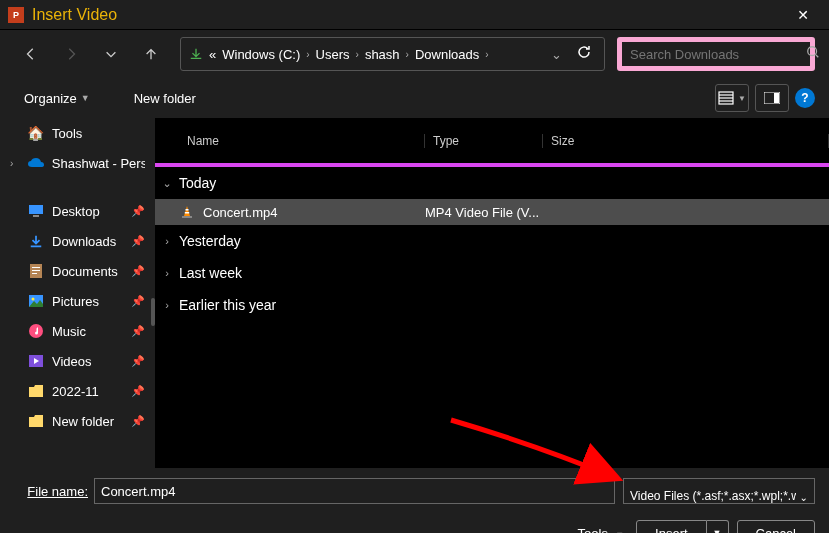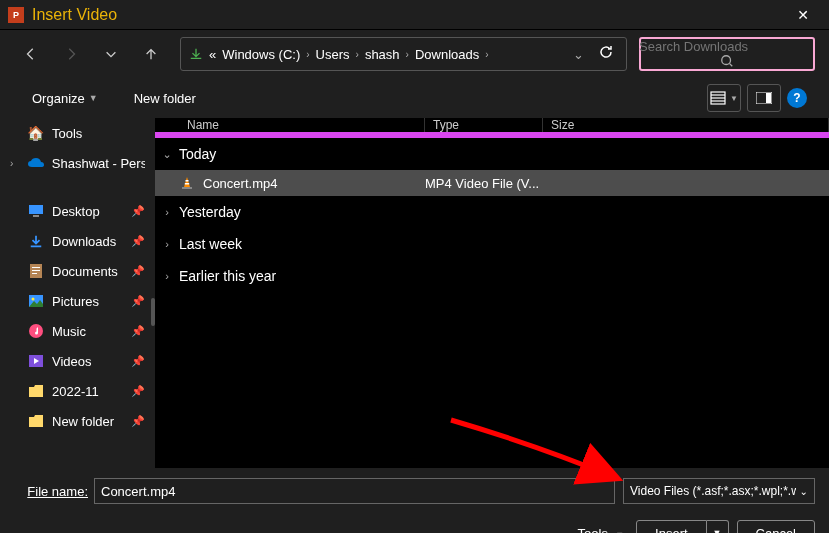--- a/index.html
+++ b/index.html
@@ -15,43 +15,43 @@
 .nav-arrow.disabled { color: #555; }
 .nav-arrow svg { width: 14px; height: 14px; }
 
 .address-bar { flex: 1; height: 34px; border: 1px solid #555; border-radius: 3px; display: flex; align-items: center; padding: 0 8px; margin: 0 6px; background: #1f1f1f; }
 .address-icon { color: #4caf50; margin-right: 6px; display: flex; }
 .breadcrumb { color: #fff; font-size: 13px; display: flex; align-items: center; flex: 1; }
 .crumb-sep { margin: 0 6px; color: #aaa; font-size: 10px; }
 .crumb-chev { margin-left: auto; color: #aaa; }
 .refresh-btn { color: #fff; margin-left: 10px; padding: 4px; }
 
-.search-box { width: 176px; height: 34px; border: 2px solid #f9a8d4; border-radius: 3px; display: flex; align-items: center; padding: 0 8px; background: #1f1f1f; flex-direction: column; }
+.search-box { width: 198px; height: 34px; border: 5px solid #f9a8d4; border-radius: 3px; display: flex; align-items: center; padding: 0 8px; background: #1f1f1f; }
 .search-box input { background: transparent; border: none; color: #aaa; font-size: 13px; flex: 1; outline: none; }
 .search-icon { color: #aaa; }
 
-.toolbar { height: 40px; background: #1f1f1f; display: flex; align-items: center; padding: 0 22px; gap: 16px; }
+.toolbar { height: 40px; background: #1f1f1f; display: flex; align-items: center; padding: 0 14px; gap: 24px; }
 .toolbar-btn { color: #fff; font-size: 13px; padding: 6px 10px; cursor: pointer; display: flex; align-items: center; gap: 4px; }
 .toolbar-right { margin-left: auto; display: flex; align-items: center; gap: 6px; }
 .view-btn { width: 34px; height: 28px; border: 1px solid #555; border-radius: 3px; display: flex; align-items: center; justify-content: center; color: #fff; }
 .help-btn { width: 20px; height: 20px; border-radius: 50%; background: #0078d4; color: #fff; display: flex; align-items: center; justify-content: center; font-size: 12px; font-weight: bold; }
 
 .main { display: flex; height: 350px; background: #000; }
 
 .sidebar { width: 155px; background: #1f1f1f; overflow: hidden; position: relative; }
 .sidebar-scroll { position: absolute; right: 0; top: 180px; width: 4px; height: 28px; background: #555; border-radius: 2px; }
 .sidebar-item { display: flex; align-items: center; padding: 7px 10px; color: #fff; font-size: 13px; cursor: pointer; gap: 8px; }
 .sidebar-item.indent { padding-left: 28px; }
 .sidebar-item .chev { width: 10px; color: #aaa; font-size: 10px; }
 .side-icon { width: 16px; height: 16px; display: flex; align-items: center; justify-content: center; font-size: 14px; }
 .pin { margin-left: auto; color: #aaa; font-size: 11px; }
 .sidebar-gap { height: 18px; }
 
 .content { flex: 1; background: #000; position: relative; }
-.columns { display: flex; height: 20px; align-items: center; border-bottom: 6px solid #d946ef; padding-left: 24px; }
+.columns { display: flex; height: 49px; align-items: center; border-bottom: 4px solid #d946ef; padding-left: 24px; }
 .col { color: #ccc; font-size: 12px; border-right: 1px solid #333; padding: 0 8px; }
 .col-name { width: 246px; }
 .col-date { width: 144px; }
 .col-type { width: 118px; }
 .col-size { flex: 1; }
 
 .group-header { display: flex; align-items: center; color: #fff; font-size: 14px; padding: 8px 6px; gap: 6px; cursor: pointer; }
 .group-header .gchev { font-size: 11px; color: #aaa; width: 12px; text-align: center; }
 
 .file-row { display: flex; align-items: center; padding: 5px 0 5px 24px; color: #fff; font-size: 13px; }
@@ -59,21 +59,21 @@
 .file-icon { width: 16px; height: 16px; margin-right: 8px; display: flex; align-items: center; justify-content: center; }
 .file-name-cell { width: 246px; display: flex; align-items: center; }
 .file-date-cell { width: 144px; }
 .file-type-cell { width: 118px; }
 .file-size-cell { text-align: right; padding-right: 22px; flex: 1; }
 
 .bottom { background: #1f1f1f; padding: 10px 14px; }
 .filename-row { display: flex; align-items: center; margin-bottom: 16px; }
 .filename-label { color: #fff; font-size: 13px; width: 74px; text-align: right; margin-right: 6px; text-decoration: underline; }
 .filename-input { flex: 1; height: 26px; border: 1px solid #666; background: #1f1f1f; color: #fff; padding: 0 6px; font-size: 13px; margin-right: 8px; }
-.filetype-select { width: 192px; height: 26px; border: 1px solid #666; background: #1f1f1f; color: #fff; padding: 8px 6px; font-size: 12px; display: flex; align-items: center; justify-content: space-between; cursor: pointer; }
+.filetype-select { width: 192px; height: 26px; border: 1px solid #666; background: #1f1f1f; color: #fff; padding: 0 6px; font-size: 12px; display: flex; align-items: flex-end; justify-content: space-between; cursor: pointer; }
 
 .buttons-row { display: flex; align-items: center; justify-content: flex-end; gap: 8px; }
 .tools-txt { color: #fff; font-size: 13px; margin-right: 4px; }
 .btn { height: 26px; border: 1px solid #888; background: #1f1f1f; color: #fff; font-size: 13px; border-radius: 3px; cursor: pointer; padding: 0 18px; display: flex; align-items: center; }
 .btn-group { display: flex; }
 .btn-split-l { border-radius: 3px 0 0 3px; padding: 0 18px; }
 .btn-split-r { border-radius: 0 3px 3px 0; padding: 0 6px; border-left: none; }
 
 .red-arrow { position: absolute; left: 446px; top: 415px; pointer-events: none; z-index: 100; }
 </style>

